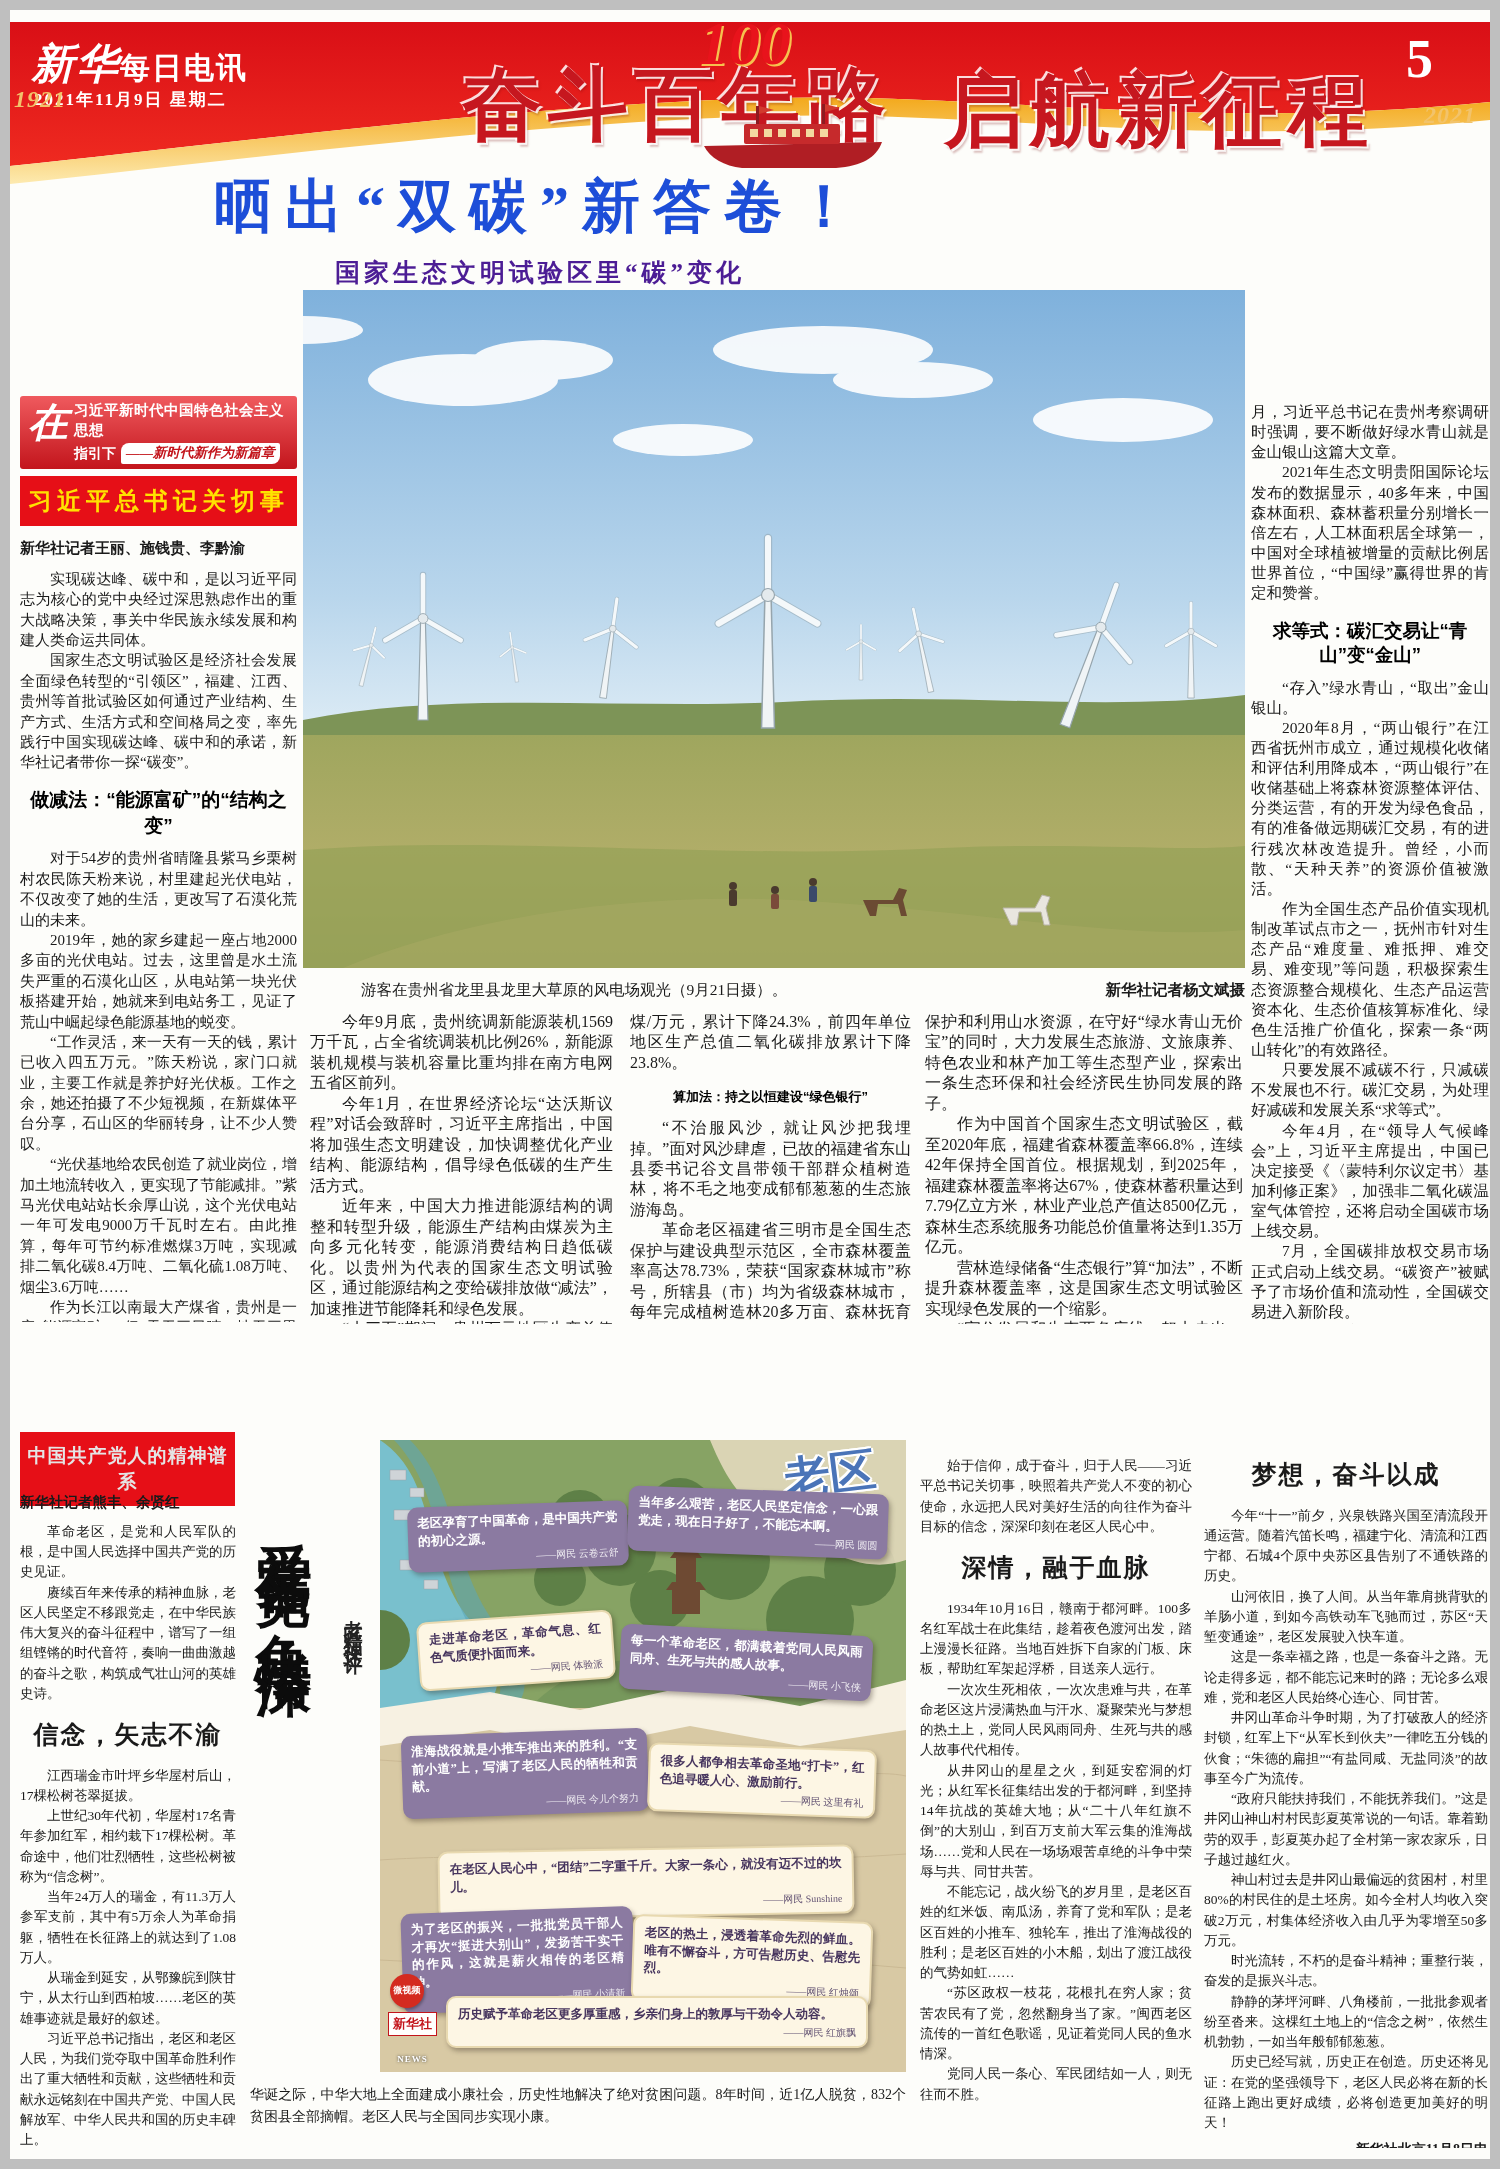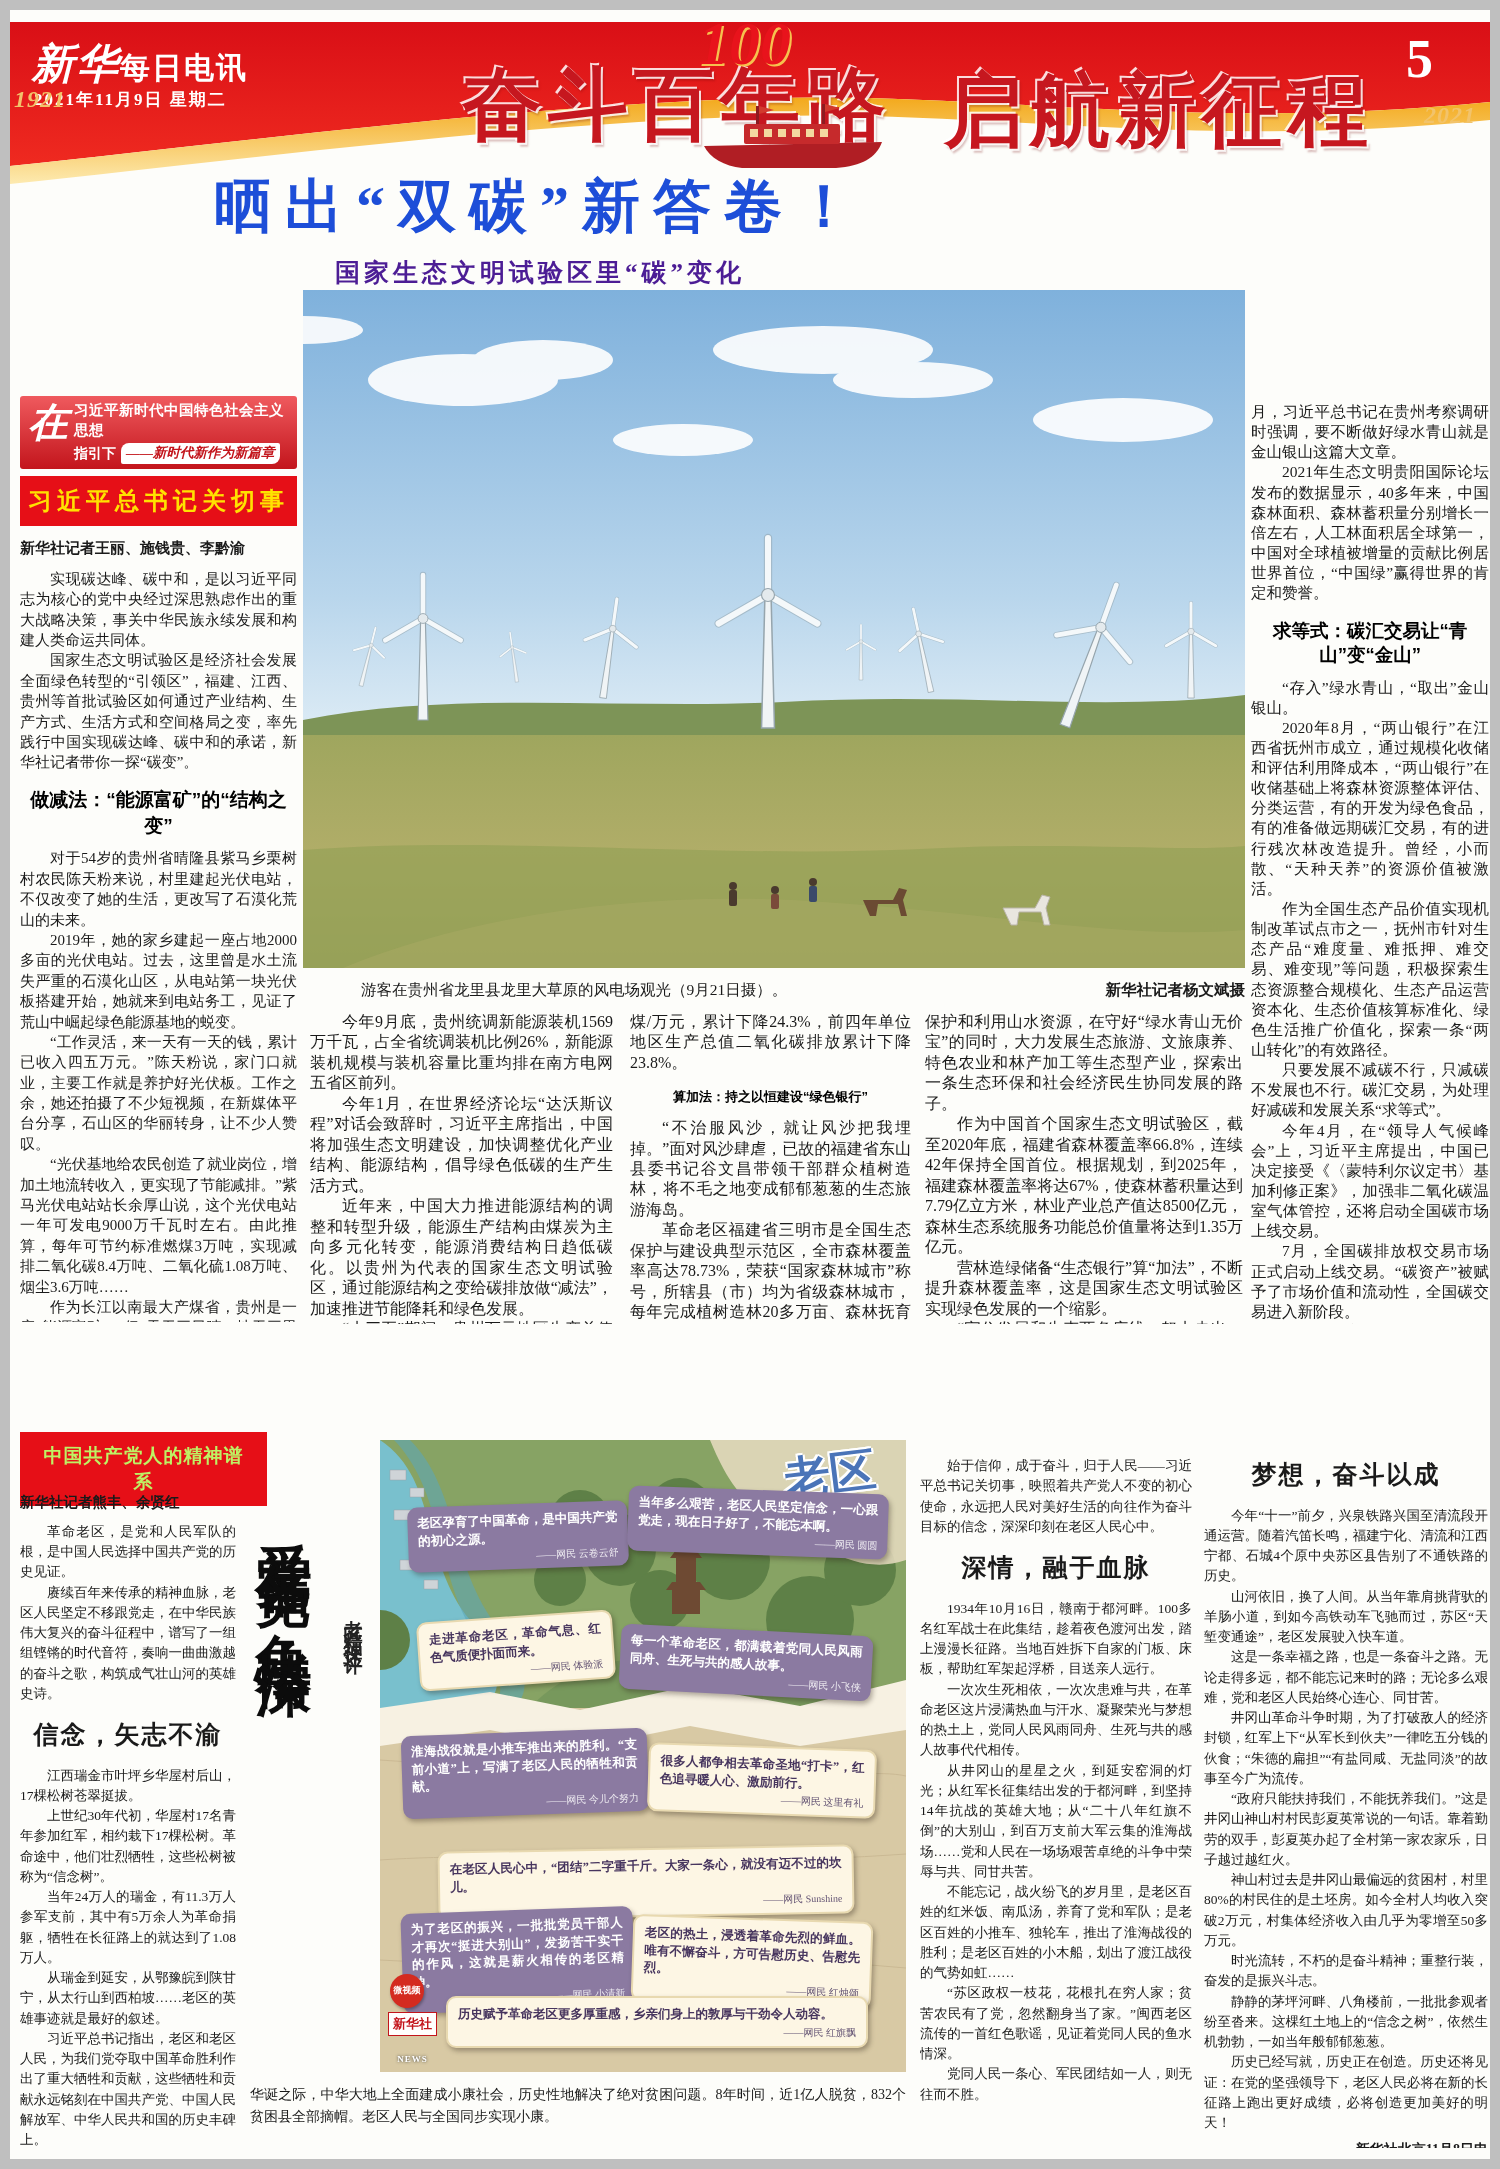--- a/index.html
+++ b/index.html
@@ -62,22 +62,22 @@
   .colB{left:630px;top:1012px;width:281px;height:312px;font-size:16px;line-height:1.28;}
   .colC{left:925px;top:1012px;width:318px;height:312px;font-size:16px;line-height:1.28;}
   .colB .shead{font-size:13px;margin:16px 8px 12px;}
 
   
   .colR{left:1251px;top:290px;width:238px;height:1034px;font-size:15.5px;line-height:1.3;padding-top:0;}
   .colR .pad{height:112px;}
   .colR .shead{font-size:18.5px;margin:16px 0 10px;}
 
   
-  .b-banner{left:20px;top:1432px;width:215px;background:#e60f17;color:#bef264;text-align:center;
-            font-family:"Liberation Sans","DejaVu Sans",sans-serif;font-weight:900;font-size:19px;letter-spacing:1px;padding:11px 16px;}
+  .b-banner{left:20px;top:1432px;width:215px;background:#e60f17;color:#e5e5e5;text-align:center;
+            font-family:"Liberation Sans","DejaVu Sans",sans-serif;font-weight:900;font-size:19px;letter-spacing:1px;padding:11px 0;}
   .b-left{left:20px;top:1488px;width:216px;height:658px;font-size:13.5px;line-height:1.5;}
   .b-left .byline{font-size:14.5px;margin:4px 0 8px;}
   .bshead{font-weight:700;font-size:25px;text-align:center;margin:12px 0;letter-spacing:2px;}
   .bcol{font-size:13.5px;line-height:1.5;}
   .v-headline{left:246px;top:1498px;height:566px;writing-mode:vertical-rl;font-weight:900;font-size:56px;letter-spacing:10px;color:#0c0c0c;}
   .v-headline span:last-child{margin-top:26px;}
   .v-kicker{left:340px;top:1604px;writing-mode:vertical-rl;font-weight:700;font-size:19px;letter-spacing:7px;color:#222;}
   .bridge{left:250px;top:2084px;width:656px;font-size:14px;line-height:1.55;}
   .bridge p{margin:0;text-align:justify;text-indent:0;}
   .col4{left:920px;top:1456px;width:272px;height:692px;}

